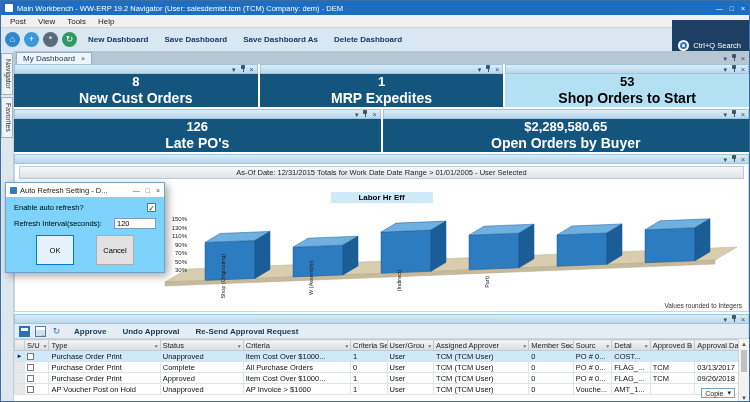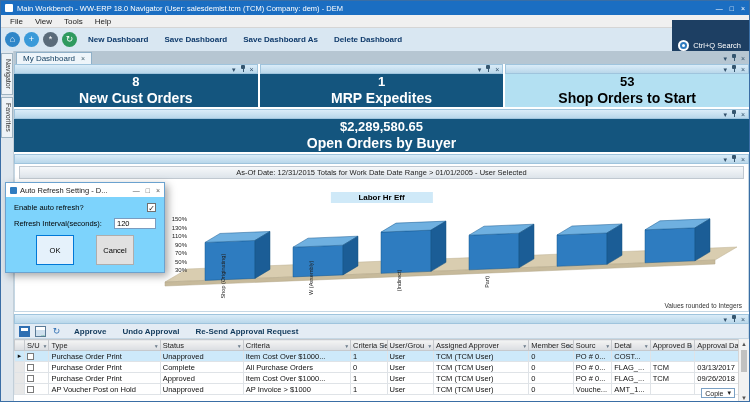--- a/index.html
+++ b/index.html
@@ -103,30 +103,30 @@
   .dlg-btn { font-family:"Liberation Sans", sans-serif; font-size:7.5px; width:38px; height:30px; border:1px solid #adadad; background:#e1e1e1; }
   .dlg-btn.primary { border:1px solid #0078d7; background:#e5f1fb; }
 </style>
 </head>
 <body>
 
 <div class="app">
 
   <div class="titlebar">
     <span class="app-ico"></span>
-    <span class="title-text">Main Workbench - WW-ERP 18.0 Navigator (User: salesdemist.tcm (TCM) Company: dem) - DEM</span>
+    <span class="title-text">Main Workbench - WW-ERP 19.2 Navigator (User: salesdemist.tcm (TCM) Company: dem) - DEM</span>
     <span class="winctl">
       <span>—</span>
       <span>□</span>
       <span>×</span>
     </span>
   </div>
 
   <div class="menubar" id="menubar">
-      <span class="menu-item">File</span>
+      <span class="menu-item">Post</span>
       <span class="menu-item">View</span>
       <span class="menu-item">Tools</span>
       <span class="menu-item">Help</span>
     </div>
 
   <div class="toolbar">
     <span class="tbi tbi-home">⌂</span>
     <span class="tbi tbi-add">+</span>
     <span class="tbi tbi-gear">*</span>
     <span class="tbi tbi-refresh">↻</span>
@@ -190,20 +190,31 @@
               <span class="pin-icon"></span>
               <span class="strip-x">×</span>
             </div>
             <div class="tile-body tile-light">
               <div class="tile-value">53</div>
               <div class="tile-label">Shop Orders to Start</div>
             </div>
           </div>
         </div>
       <div class="tile-row" id="tile-row-2">
+          <div class="tile-panel">
+            <div class="strip">
+              <span class="strip-caret">▾</span>
+              <span class="pin-icon"></span>
+              <span class="strip-x">×</span>
+            </div>
+            <div class="tile-body tile-dark">
+              <div class="tile-value">126</div>
+              <div class="tile-label">Late PO's</div>
+            </div>
+          </div>
           <div class="tile-panel">
             <div class="strip">
               <span class="strip-caret">▾</span>
               <span class="pin-icon"></span>
               <span class="strip-x">×</span>
             </div>
             <div class="tile-body tile-dark">
               <div class="tile-value">$2,289,580.65</div>
               <div class="tile-label">Open Orders by Buyer</div>
             </div>

